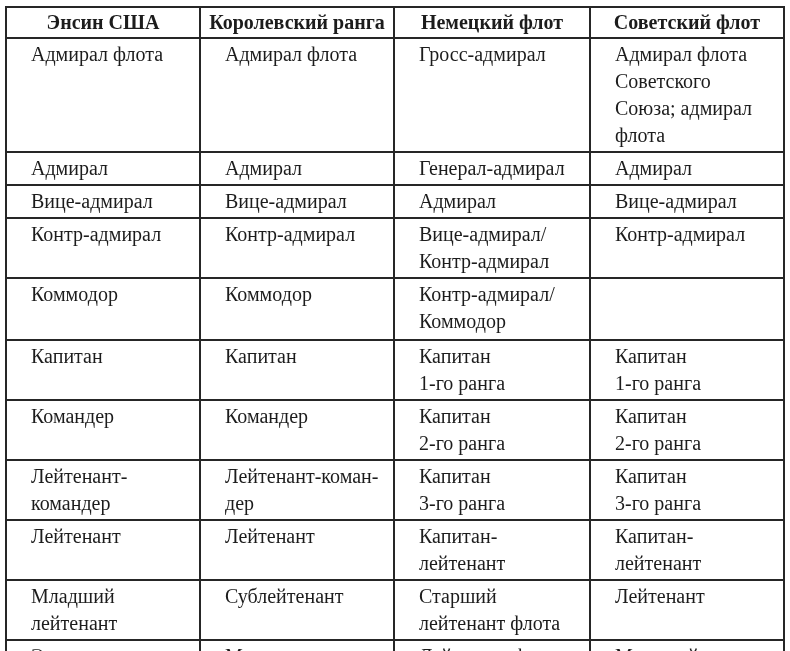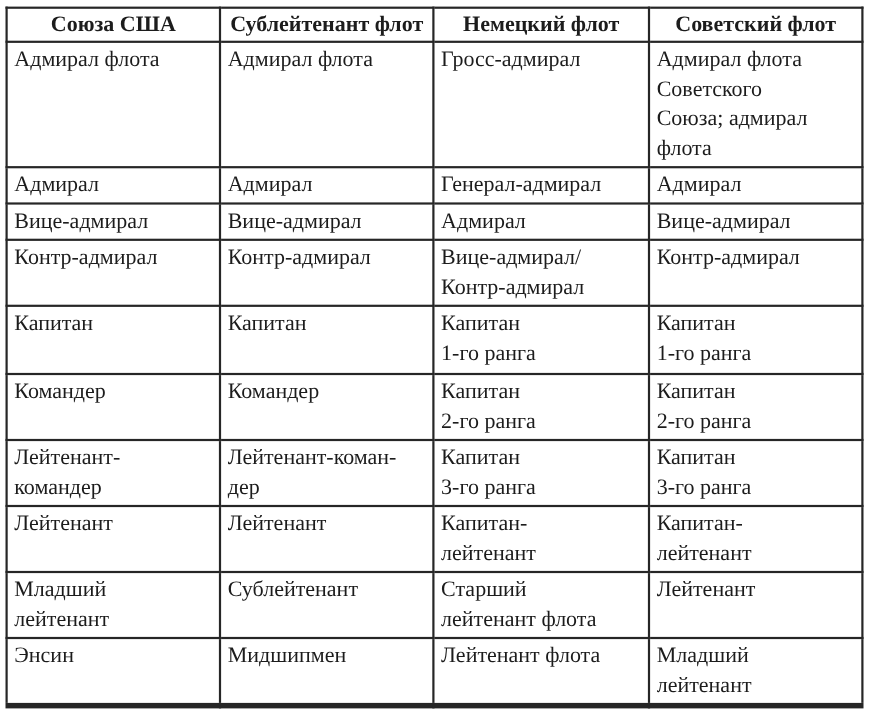--- a/index.html
+++ b/index.html
@@ -22,21 +22,21 @@
       background: #ffffff;
       border: 2px solid #262626;
       border-bottom-width: 5px;
     }
     .rank-table th,
     .rank-table td {
       border: 2px solid #262626;
       vertical-align: top;
       font-size: 20px;
       line-height: 27px;
-      padding: 2px 4px 2px 6px;
+      padding: 2px 4px 2px 24px;
       white-space: pre-line;
       overflow: hidden;
     }
     .rank-table th {
       text-align: center;
       font-weight: bold;
       line-height: 25px;
       padding: 2px 2px;
     }
     
@@ -63,22 +63,22 @@
 
 <table class="rank-table">
   <colgroup>
     <col class="c1">
       <col class="c2">
       <col class="c3">
       <col class="c4">
   </colgroup>
   <thead>
     <tr>
-      <th>Союза США</th>
-      <th>Сублейтенант флот</th>
+      <th>Энсин США</th>
+      <th>Королевский ранга</th>
       <th>Немецкий флот</th>
       <th>Советский флот</th>
     </tr>
   </thead>
   <tbody>
     <tr>
       <td>Адмирал флота</td>
       <td>Адмирал флота</td>
       <td>Гросс-адмирал</td>
       <td>Адмирал флота
@@ -97,20 +97,27 @@
       <td>Вице-адмирал</td>
       <td>Адмирал</td>
       <td>Вице-адмирал</td>
     </tr>
     <tr>
       <td>Контр-адмирал</td>
       <td>Контр-адмирал</td>
       <td>Вице-адмирал/
 Контр-адмирал</td>
       <td>Контр-адмирал</td>
+    </tr>
+    <tr>
+      <td>Коммодор</td>
+      <td>Коммодор</td>
+      <td>Контр-адмирал/
+Коммодор</td>
+      <td></td>
     </tr>
     <tr>
       <td>Капитан</td>
       <td>Капитан</td>
       <td>Капитан
 1-го ранга</td>
       <td>Капитан
 1-го ранга</td>
     </tr>
     <tr>

